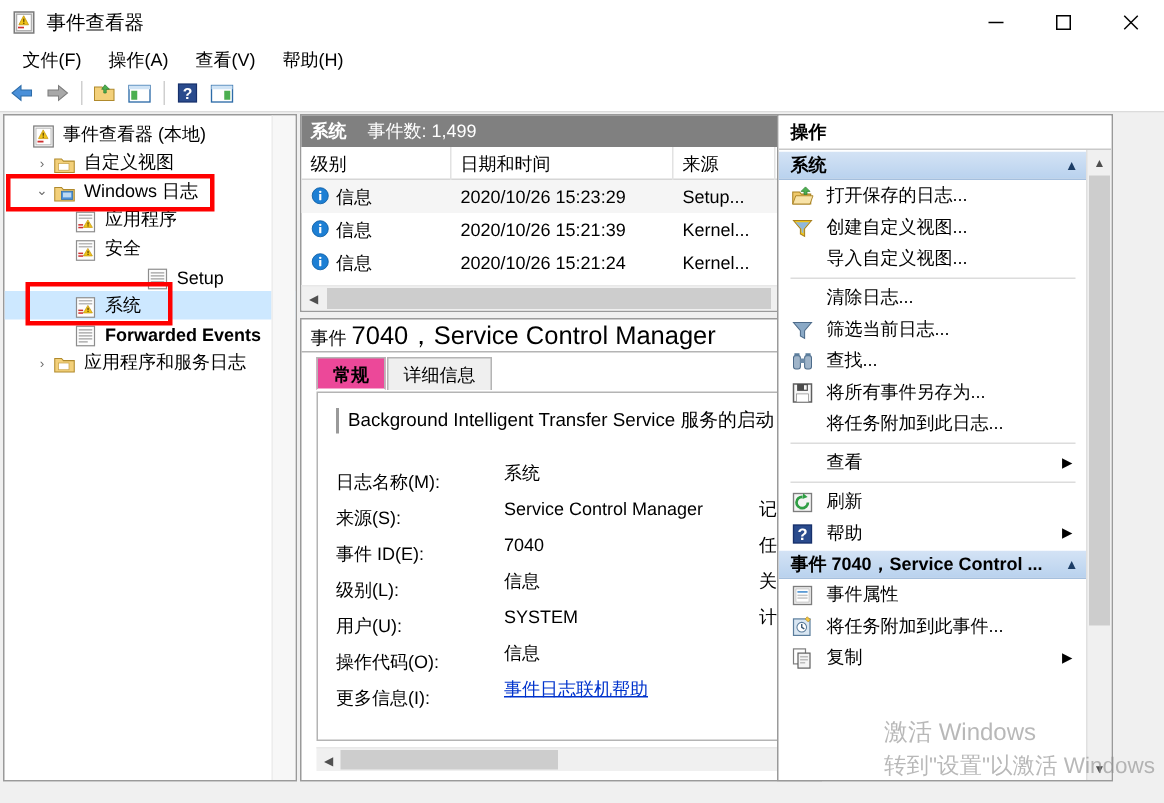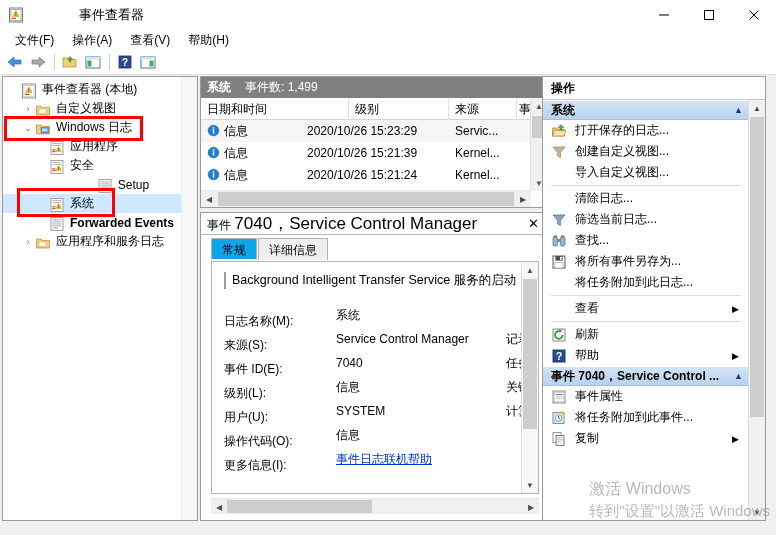--- a/index.html
+++ b/index.html
@@ -6,21 +6,21 @@
   body{
     width:776px;height:535px;overflow:hidden;
     background:#f0f0f0;
     font-family:"Liberation Sans","DejaVu Sans",sans-serif;
     font-size:12px;color:#000;
     -webkit-font-smoothing:antialiased;
   }
   .app{position:relative;width:776px;height:535px;background:#f0f0f0;}
 
   
-  .titlebar{height:30px;background:#fff;display:flex;align-items:center;position:relative;gap:48px;}
+  .titlebar{height:30px;background:#fff;display:flex;align-items:center;position:relative;}
   .titlebar .appicon{width:16px;height:16px;margin-left:8px;margin-right:7px;position:relative;flex:0 0 auto;}
   .titlebar .title{font-size:13px;color:#000;}
   .winbtns{position:absolute;right:0;top:0;height:30px;display:flex;}
   .winbtn{width:45px;height:30px;display:flex;align-items:center;justify-content:center;font-size:13px;color:#000;}
   .winbtn svg{display:block;}
 
   
   .menubar{height:20px;background:#fff;display:flex;align-items:center;padding-left:6px;}
   .menuitem{font-size:12px;padding:2px 9px;color:#000;white-space:nowrap;}
 
@@ -56,32 +56,32 @@
   .infoicon{width:14px;height:14px;margin-right:3px;flex:0 0 auto;}
 
   
   .detailpane{position:absolute;left:0;top:136px;width:348px;height:309px;border:1px solid #9a9a9a;box-sizing:border-box;background:#fff;}
   .detailhdr{height:22px;display:flex;align-items:center;border-bottom:1px solid #b4b4b4;padding:0 6px;box-sizing:border-box;}
   .detailhdr .dt{font-size:12px;flex:1;white-space:nowrap;overflow:hidden;}
   .detailhdr .dt .mono{font-family:Liberation Sans, sans-serif;font-size:17px;}
   .closex{font-size:13px;font-weight:bold;cursor:default;padding:0 2px;}
   .tabs{display:flex;height:22px;padding-left:10px;box-sizing:border-box;margin-top:3px;}
   .tab{padding:3px 10px 2px 10px;font-size:12px;border:1px solid #b4b4b4;border-bottom:none;background:#efefef;margin-right:1px;box-sizing:border-box;}
-  .tab.active{background:#0ea5e9;border-bottom:1px solid #fff;position:relative;z-index:2;}
+  .tab.active{background:#ec4899;border-bottom:1px solid #fff;position:relative;z-index:2;font-weight:bold;}
   .tabbody{position:absolute;left:10px;top:48px;right:8px;bottom:26px;border:1px solid #b4b4b4;background:#fff;box-sizing:border-box;overflow:hidden;}
   .msgbox{margin:10px 10px 0 12px;border-left:2px solid #9a9a9a;padding-left:6px;font-size:12.5px;white-space:nowrap;overflow:hidden;}
   .fields{margin:14px 0 0 12px;}
   .frow{display:flex;height:24px;align-items:center;font-size:12px;white-space:nowrap;}
   .flabel{width:112px;flex:0 0 auto;margin-top:12px;}
   .fvalue{width:170px;flex:0 0 auto;overflow:hidden;}
   .fextra{color:#000;overflow:hidden;white-space:nowrap;}
   .flink{color:#0033cc;text-decoration:underline;}
 
   
-  .actions{left:542px;top:0;width:224px;height:445px;overflow:hidden;}
+  .actions{left:518px;top:0;width:224px;height:445px;overflow:hidden;}
   .actionshdr{height:22px;display:flex;align-items:center;padding-left:8px;font-weight:bold;font-size:12px;border-bottom:1px solid #c9c9c9;background:#fff;}
   .secthdr{height:20px;display:flex;align-items:center;padding:0 6px 0 8px;font-size:12px;font-weight:bold;
            background:linear-gradient(to bottom,#d4e3f5,#b9d2ee);border-top:1px solid #fff;border-bottom:1px solid #a5bfdd;box-sizing:border-box;}
   .secthdr .sl{flex:1;white-space:nowrap;overflow:hidden;}
   .arrowup{font-size:9px;color:#1c3d66;}
   .arow{height:21px;display:flex;align-items:center;font-size:12px;padding-left:8px;box-sizing:border-box;white-space:nowrap;position:relative;}
   .aicon{width:16px;height:16px;margin-right:8px;flex:0 0 auto;position:relative;}
   .aicon.blank{background:none;}
   .asep{height:1px;background:#dcdcdc;margin:2px 8px 2px 8px;}
   .submenu{position:absolute;right:10px;font-size:9px;color:#000;}
@@ -303,37 +303,37 @@
     </div>
 
     <div class="pane mid">
 
       <div class="listpane">
         <div class="listhdrbar">
           <b>系统</b>
           <span>事件数: 1,499</span>
         </div>
         <div class="colhdr">
+          <div class="col" style="width:100px;">级别</div>
           <div class="col" style="width:148px;">日期和时间</div>
-          <div class="col" style="width:100px;">级别</div>
           <div class="col" style="width:68px;">来源</div>
           <div class="col" style="width:16px;padding-left:2px;overflow:hidden;">事</div>
         </div>
         <div id="list-host" style="position:absolute;left:0;top:43px;right:16px;">
             <div class="lrow alt">
               <div class="cell" style="width: 100px;">
                 <span class="infoicon"><svg viewBox="0 0 16 16" width="13" height="13">
                     <circle cx="8" cy="8" r="6.6" fill="#1d7fd4" stroke="#0d5da3" stroke-width=".7"></circle>
                     <circle cx="8" cy="4.8" r="1" fill="#fff"></circle>
                     <rect x="7.1" y="6.6" width="1.8" height="5" fill="#fff" rx=".3"></rect>
                   </svg></span>
                 <span>信息</span>
               </div>
               <div class="cell" style="width: 148px;">2020/10/26 15:23:29</div>
-              <div class="cell" style="width: 68px;">Servic...</div>
+              <div class="cell" style="width: 68px;">Setup...</div>
             </div>
             <div class="lrow">
               <div class="cell" style="width: 100px;">
                 <span class="infoicon"><svg viewBox="0 0 16 16" width="13" height="13">
                     <circle cx="8" cy="8" r="6.6" fill="#1d7fd4" stroke="#0d5da3" stroke-width=".7"></circle>
                     <circle cx="8" cy="4.8" r="1" fill="#fff"></circle>
                     <rect x="7.1" y="6.6" width="1.8" height="5" fill="#fff" rx=".3"></rect>
                   </svg></span>
                 <span>信息</span>
               </div>

